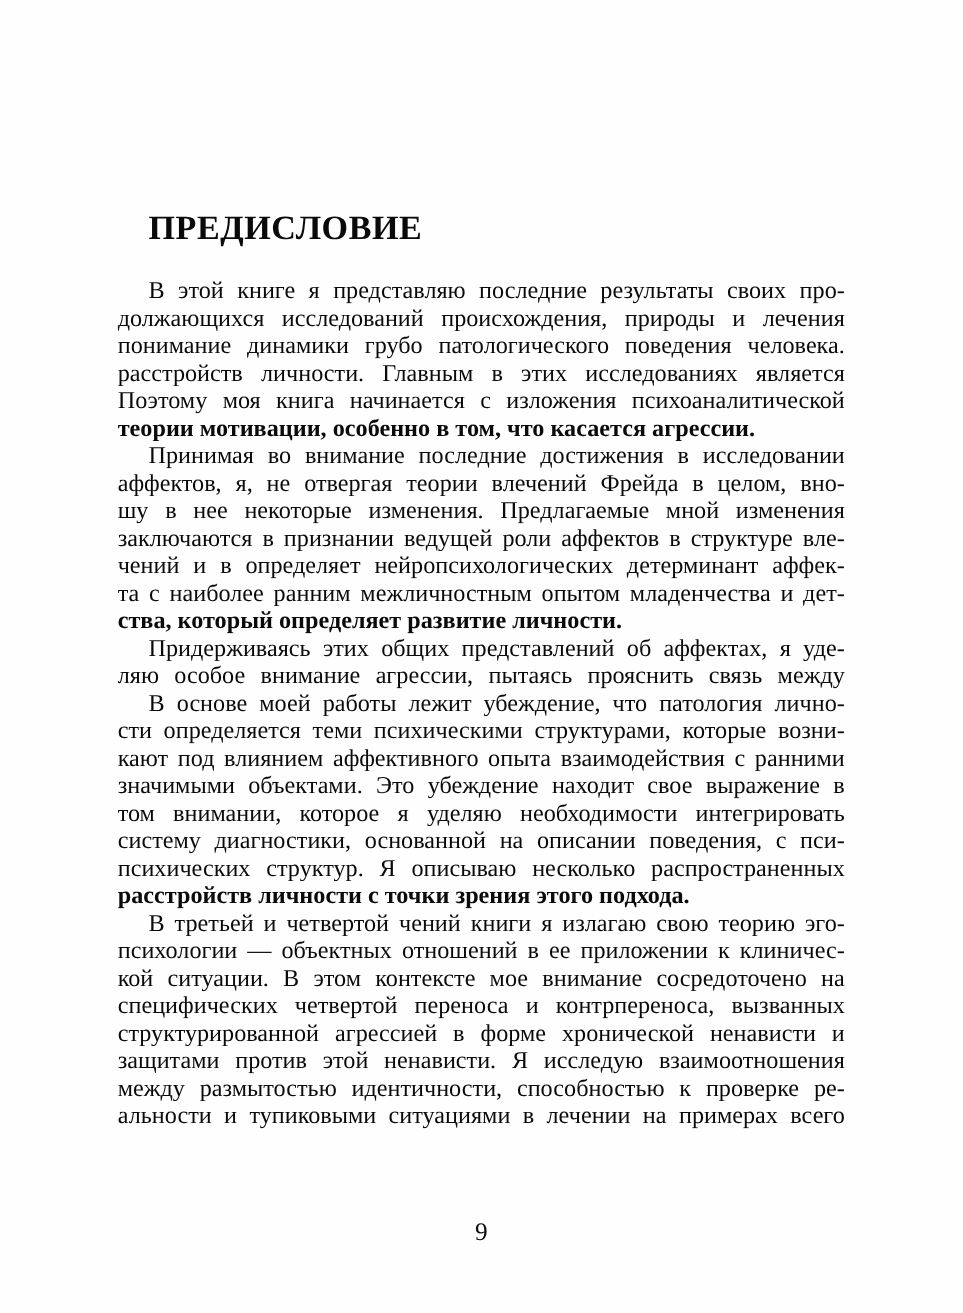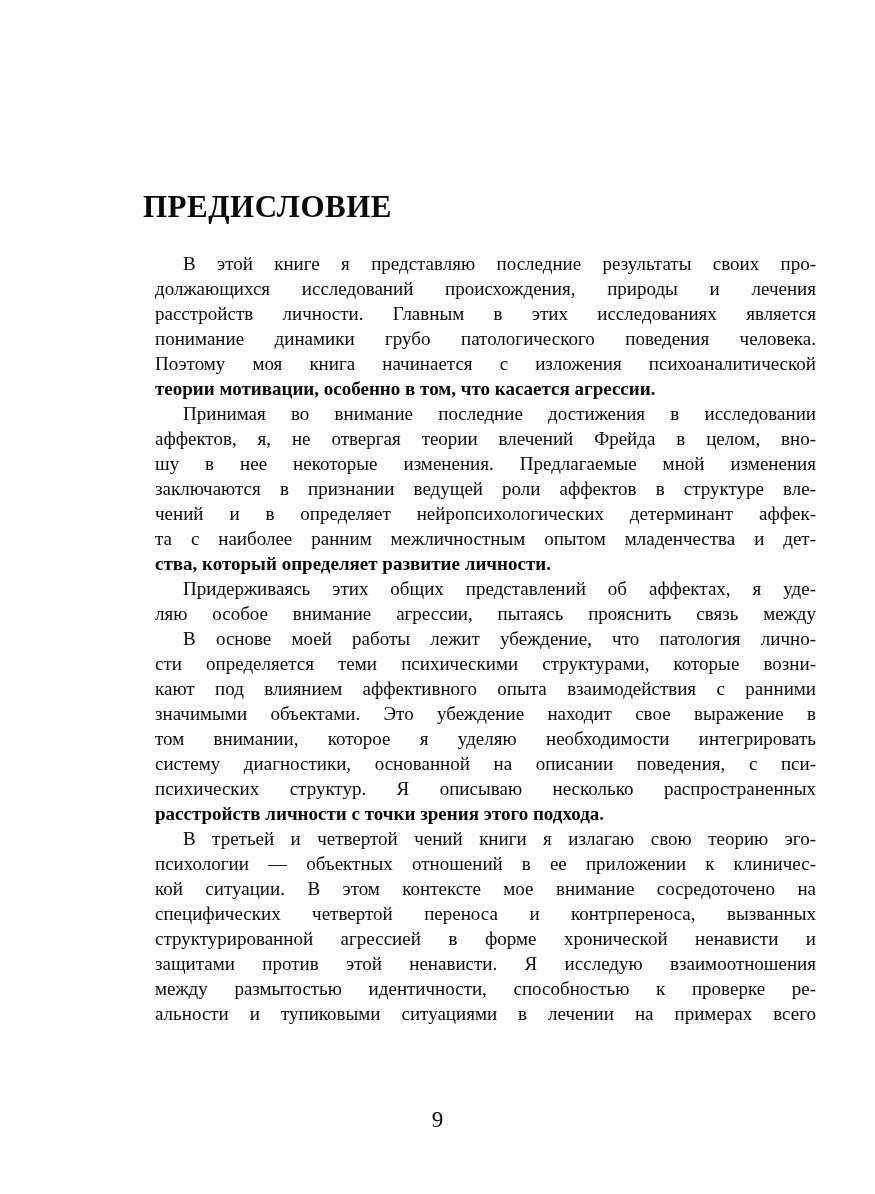--- a/index.html
+++ b/index.html
@@ -18,30 +18,28 @@
   }
   .heading {
     position: absolute;
     left: 135px;
     top: 189px;
     font-size: 31px;
     line-height: 36px;
     font-weight: 700;
     letter-spacing: 0.5px;
     white-space: nowrap;
-    margin-left: 8px;
   }
   .textblock {
     position: absolute;
     left: 107px;
     top: 251px;
     width: 661px;
-    font-size: 19px;
+    font-size: 22px;
     line-height: 25px;
-    margin-left: 48px;
   }
   .line {
     text-align: justify;
     text-align-last: justify;
     height: 25px;
     overflow: hidden;
     white-space: nowrap;
   }
   .line.para-start {
     text-indent: 28px;
@@ -62,22 +60,22 @@
 </style>
 </head>
 <body>
 
 <div class="page">
   <div class="heading">ПРЕДИСЛОВИЕ</div>
 
   <div class="textblock" id="textblock">
       <div class="line para-start">В этой книге я представляю последние результаты своих про-</div>
       <div class="line">должающихся исследований происхождения, природы и лечения</div>
+      <div class="line">понимание динамики грубо патологического поведения человека.</div>
       <div class="line">расстройств личности. Главным в этих исследованиях является</div>
-      <div class="line">понимание динамики грубо патологического поведения человека.</div>
       <div class="line">Поэтому моя книга начинается с изложения психоаналитической</div>
       <div class="line para-end">теории мотивации, особенно в том, что касается агрессии.</div>
       <div class="line para-start">Принимая во внимание последние достижения в исследовании</div>
       <div class="line">аффектов, я, не отвергая теории влечений Фрейда в целом, вно-</div>
       <div class="line">шу в нее некоторые изменения. Предлагаемые мной изменения</div>
       <div class="line">заключаются в признании ведущей роли аффектов в структуре вле-</div>
       <div class="line">чений и в определяет нейропсихологических детерминант аффек-</div>
       <div class="line">та с наиболее ранним межличностным опытом младенчества и дет-</div>
       <div class="line para-end">ства, который определяет развитие личности.</div>
       <div class="line para-start">Придерживаясь этих общих представлений об аффектах, я уде-</div>

